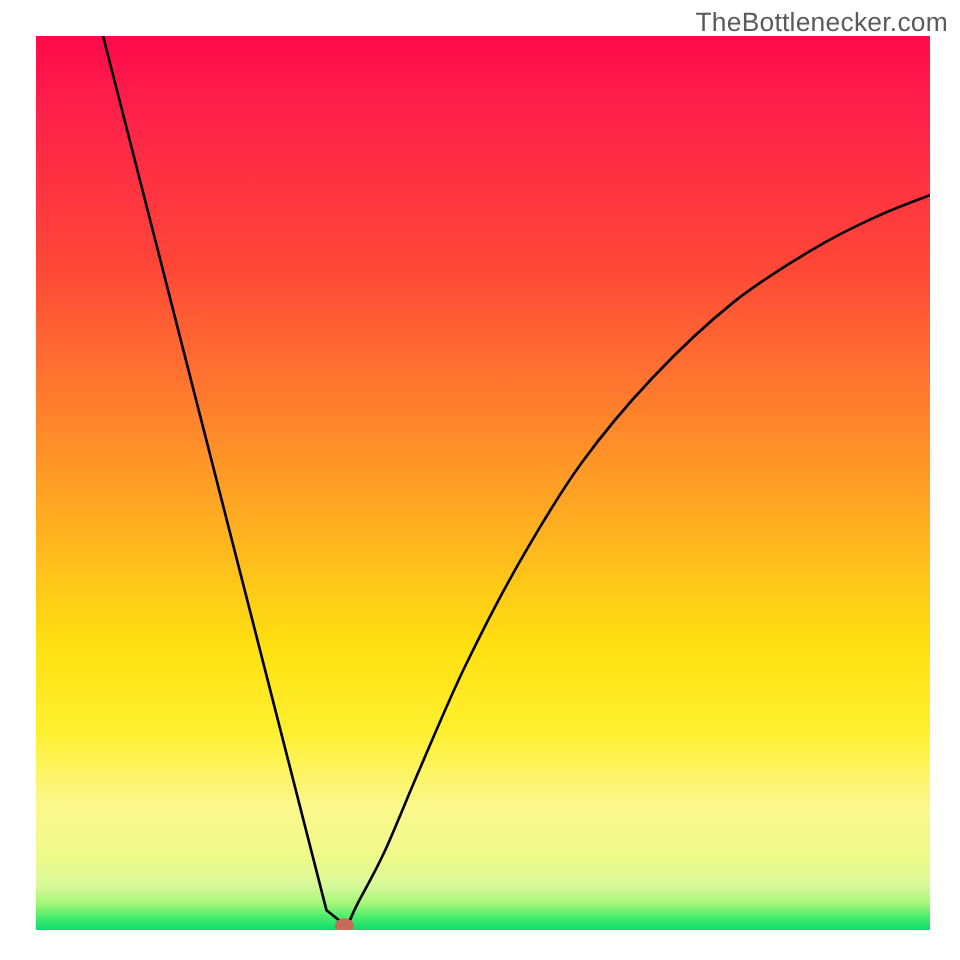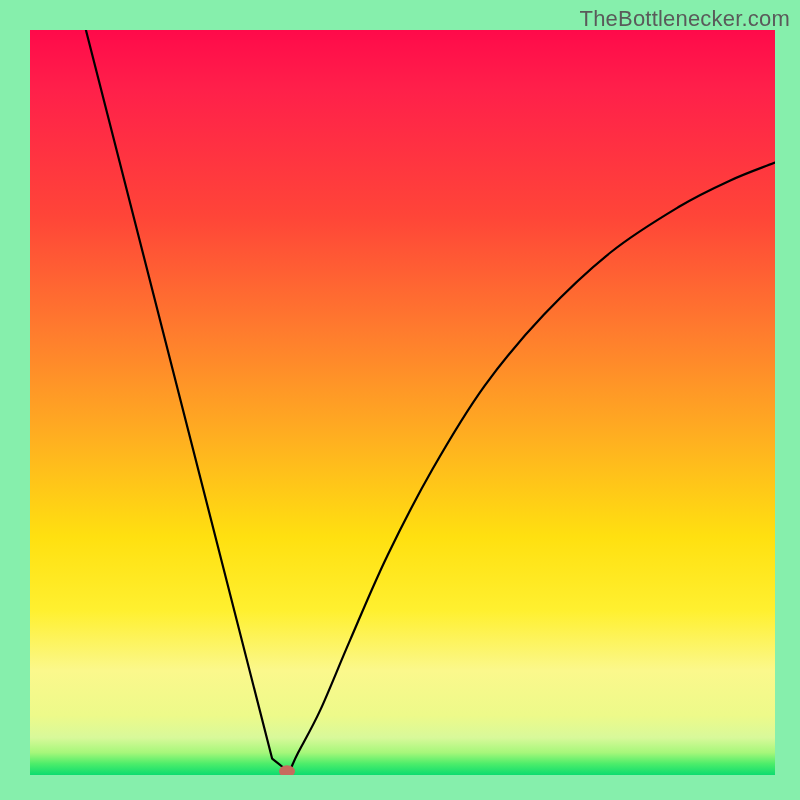--- a/index.html
+++ b/index.html
@@ -8,21 +8,21 @@
     width: 800px;
     height: 800px;
     background: #000;
     position: relative;
     font-family: Arial, Helvetica, sans-serif;
     overflow: hidden;
   }
   .frame {
     position: absolute;
     inset: 0;
-    background: #86efac;
+    background: #ffffff;
   }
   .plot-area {
     position: absolute;
     left: 30px;
     top: 30px;
     width: 745px;
     height: 745px;
     overflow: hidden;
   }
   .gradient-bg {

